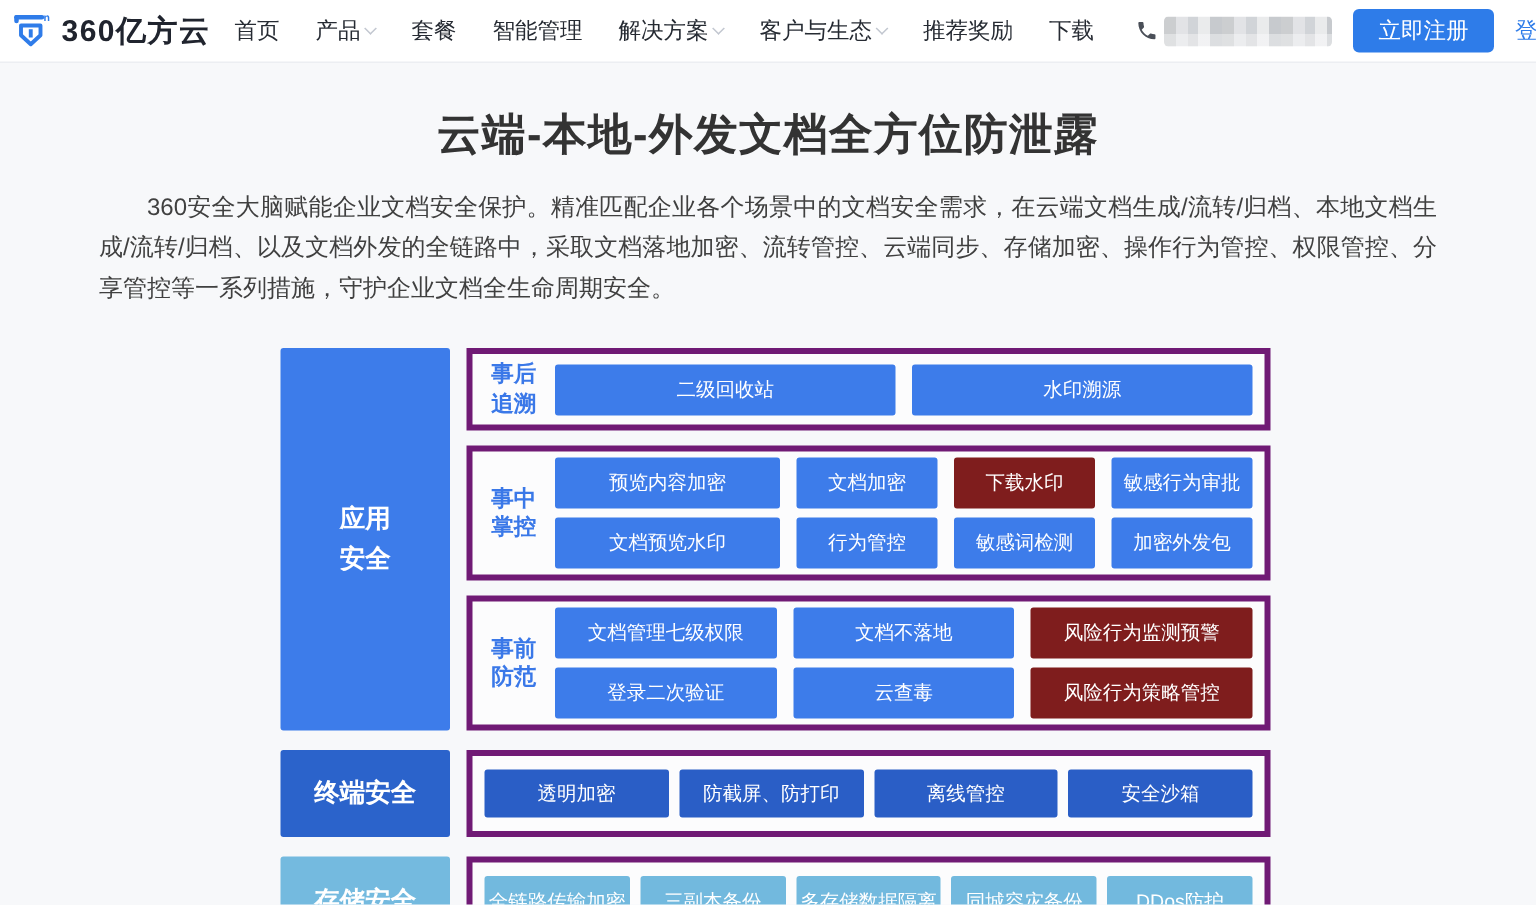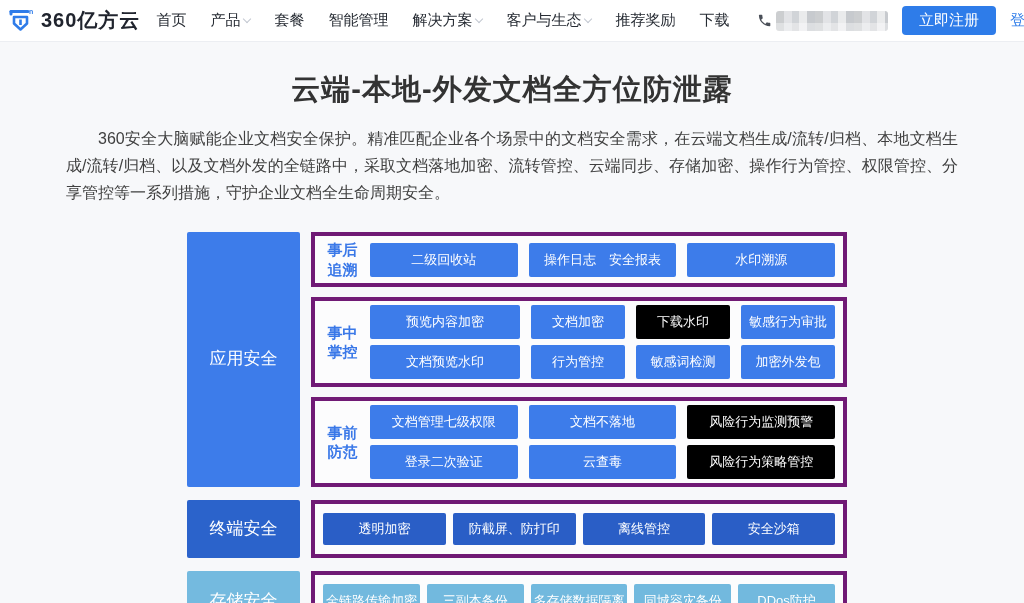--- a/index.html
+++ b/index.html
@@ -46,22 +46,22 @@
   }
   .hero-desc {
     width:892px; margin:15px auto 0; font-size:16px; line-height:27px;
     color:#404040; text-align:justify; text-indent:2em;
   }
 
   
   .diagram { width:660px; margin:26px 0 0 187px; display:flex; flex-direction:column; gap:13px; }
   .section-row { display:flex; gap:11px; align-items:stretch; }
   .side-label {
-    width:113px; flex:0 0 113px; border-radius:2px; color:#fff; font-weight:400;
-    font-size:17px; display:flex; flex-direction:row; align-items:center; justify-content:center;
+    width:113px; flex:0 0 113px; border-radius:2px; color:#fff; font-weight:700;
+    font-size:17px; display:flex; flex-direction:column; align-items:center; justify-content:center;
     line-height:1.55; text-align:center;
   }
   .side-label.app { background:#3d7cea; }
   .side-label.terminal { background:#2b63cb; }
   .side-label.storage { background:#74badf; }
 
   .groups-col { width:536px; display:flex; flex-direction:column; gap:10px; }
   .group {
     border:4px solid #701a75; background:#fcfcfd; display:flex; align-items:center;
     padding:4px 8px 4px 0;
@@ -69,21 +69,21 @@
   .group-label {
     width:55px; flex:0 0 55px; text-align:center; font-weight:700; color:#3a78e8;
     font-size:15px; line-height:1.3;
   }
   .group-items { flex:1; display:flex; flex-direction:column; gap:6px; }
   .item-row { display:flex; gap:11px; }
   .item {
     height:34px; background:#3d7cea; color:#fff; font-size:13px; border-radius:2px;
     display:flex; align-items:center; justify-content:center; flex:1; text-align:center;
   }
-  .item.purple { background:#000000; }
+  .item.purple { background:#7f1d1d; }
   .item.fixed-lg { flex:0 0 150px; }
 
   .group.flat { padding:9px 8px; }
   .group.flat .item-row { flex:1; gap:7px; }
   .item.terminal { background:#2a5ec6; height:32px; }
   .item.storage { background:#72b9de; }
 </style>
 </head>
 <body>
 
@@ -156,21 +156,20 @@
       <div class="groups-col">
 
         <div class="group">
           <div class="group-label">
             <div>事后</div>
             <div>追溯</div>
           </div>
           <div class="group-items">
             <div class="item-row">
               <div class="item">二级回收站</div>
-              <div class="item">操作日志　安全报表</div>
               <div class="item">水印溯源</div>
             </div>
           </div>
         </div>
 
         <div class="group">
           <div class="group-label">
             <div>事中</div>
             <div>掌控</div>
           </div>

